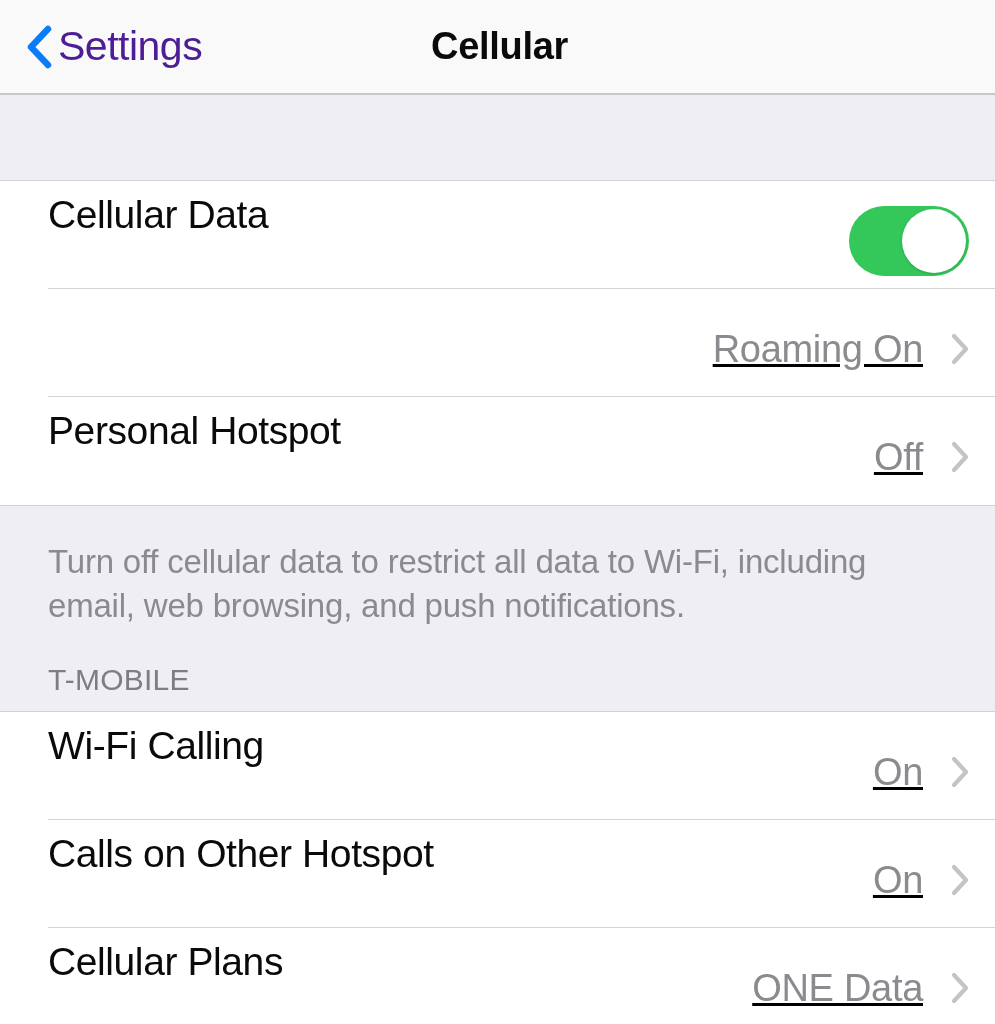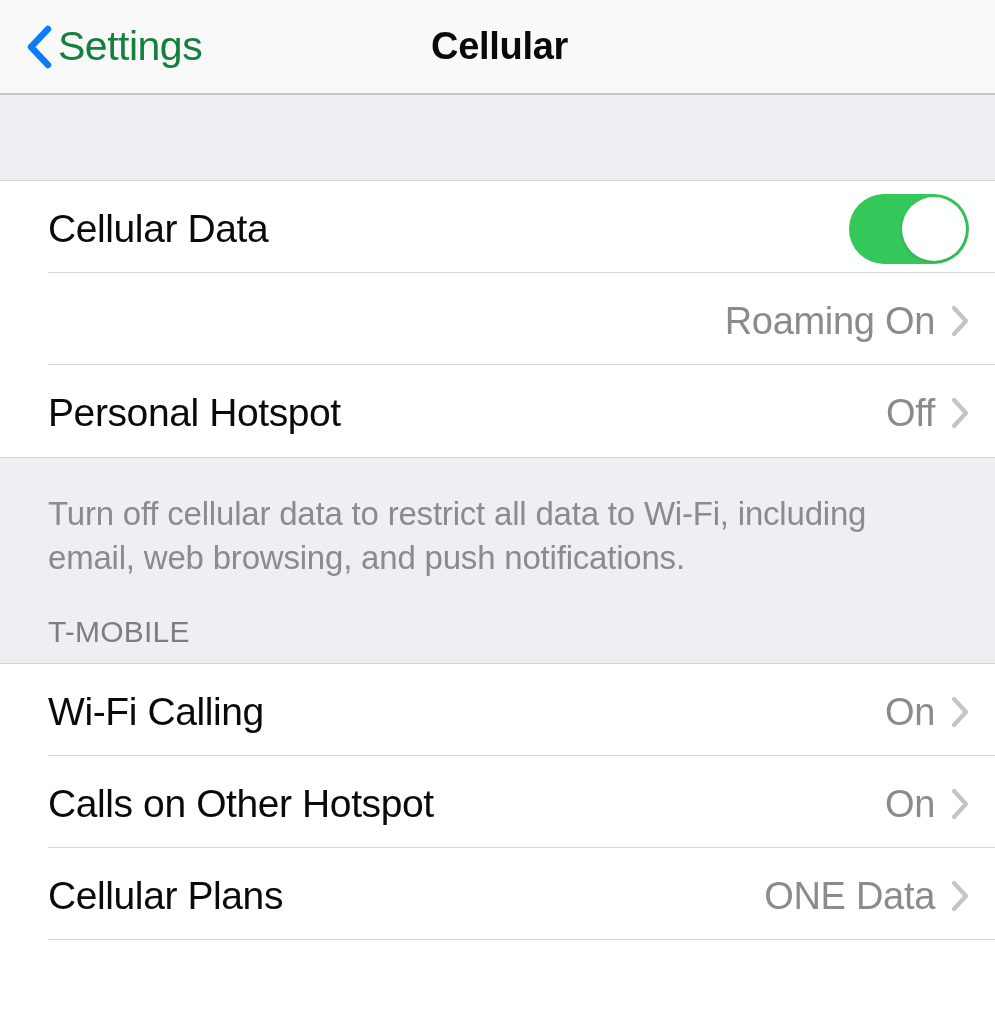--- a/index.html
+++ b/index.html
@@ -40,21 +40,21 @@
     gap: 6px;
     cursor: pointer;
   }
   .back-chevron {
     display: block;
     width: 26px;
     height: 44px;
   }
   .back-label {
     font-size: 41px;
-    color: #15803d;
+    color: #4c1d95;
     letter-spacing: -0.5px;
     line-height: 1;
   }
   .nav-title {
     position: absolute;
     left: 4px;
     right: 0;
     top: 0;
     height: 93px;
     display: flex;
@@ -76,23 +76,22 @@
     height: 86px;
   }
 
   .list-group {
     background: #ffffff;
   }
 
   .row {
     position: relative;
     display: flex;
-    align-items: center;
-    height: 92px;
-    padding: 4px 26px 0 48px;
+    height: 108px;
+    padding: 12px 26px 0 48px;
     box-sizing: border-box;
     background: #ffffff;
   }
   .row.has-sep::after {
     content: "";
     position: absolute;
     left: 48px;
     right: 0;
     bottom: 0;
     height: 1px;
@@ -101,21 +100,22 @@
   .row-label {
     font-size: 39px;
     color: #0a0a0a;
     letter-spacing: -0.4px;
     white-space: nowrap;
   }
   .row-right {
     margin-left: auto;
     display: flex;
     align-items: center;
-    gap: 16px;
+    gap: 28px;
+    text-decoration: underline;
   }
   .row-value {
     font-size: 38px;
     color: #8a8a8f;
     letter-spacing: -0.3px;
     white-space: nowrap;
   }
   .chevron {
     display: block;
     width: 18px;

